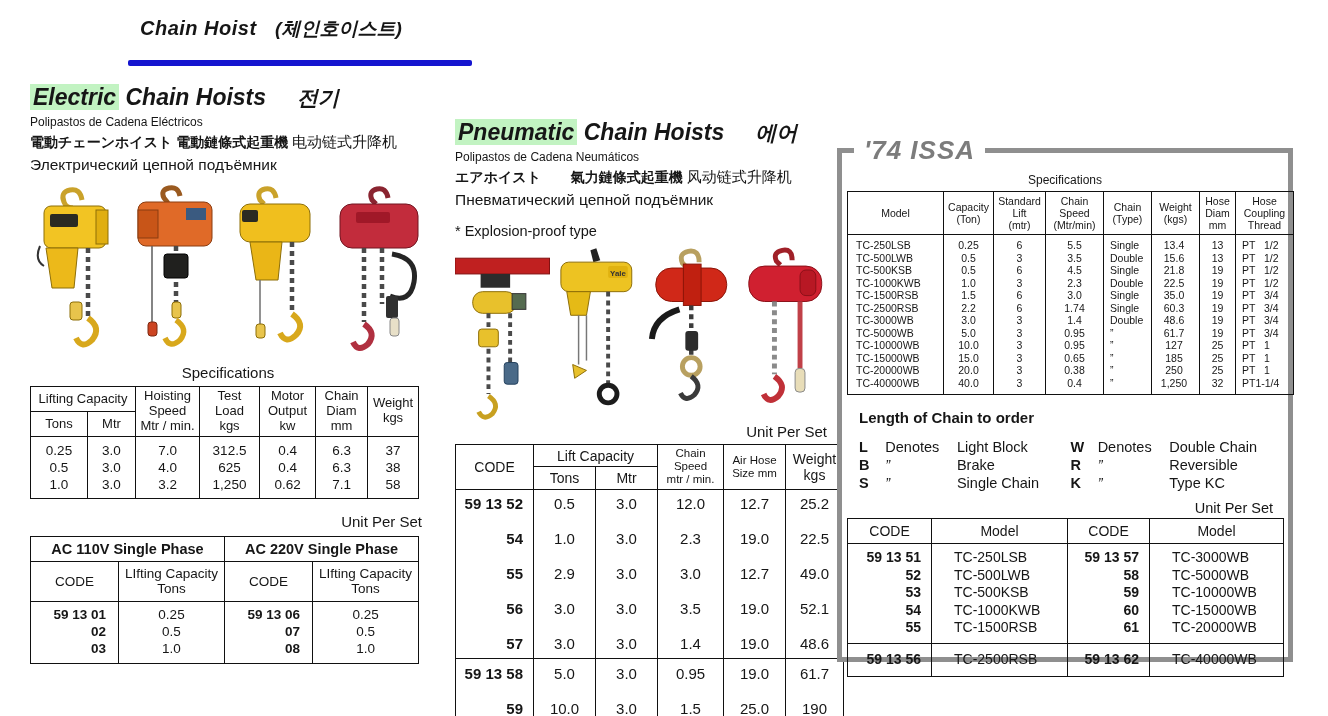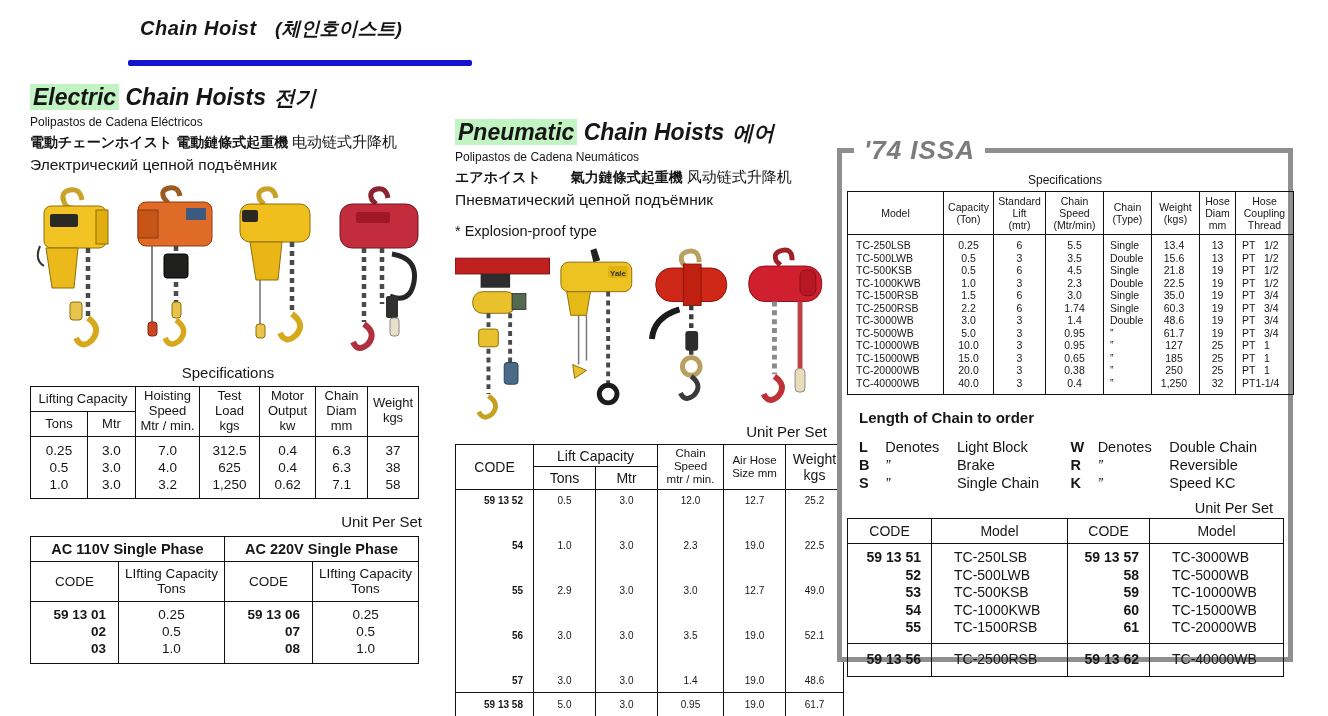--- a/index.html
+++ b/index.html
@@ -9,21 +9,21 @@
 
   
   .title-block { position:absolute; left:140px; top:16px; }
   .title-main { font-size:20px; font-weight:bold; font-style:italic; letter-spacing:.5px; }
   .title-kr { font-size:19px; font-weight:bold; font-style:italic; margin-left:14px; }
   .title-underline { position:absolute; left:128px; top:60px; width:344px; height:6px; background:#1515cf; border-radius:2px; }
 
   
   .sec-head { font-size:23px; font-weight:bold; font-style:italic; white-space:nowrap; }
   .hl { background:#c2f3c2; padding:0 3px; }
-  .sec-head .kr { margin-left:8px; font-size:21px; }
+  .sec-head .kr { margin-left:31px; font-size:21px; }
   .sub { font-size:12px; margin-top:3px; }
   .sub-cjk { font-size:14px; margin-top:4px; font-weight:bold; }
   .sub-cjk .cn { font-weight:normal; font-size:15px; }
   .sub-ru { font-size:15.5px; margin-top:4px; }
 
   
   table { border-collapse:collapse; table-layout:fixed; }
   th, td { border-left:1px solid #111; border-right:1px solid #111; font-weight:normal; }
   table { border:1.6px solid #111; }
   thead th { border-bottom:1.4px solid #111; }
@@ -54,21 +54,21 @@
   
   .sec-pneumatic { position:absolute; left:455px; top:119px; width:378px; }
   .notes { margin-top:14px; font-size:14.5px; }
   .notes div { margin-top:2px; }
   .pneu-imgs { display:flex; align-items:flex-start; justify-content:space-between; margin-top:6px; height:178px; }
   .unit-set.p { margin:0 6px 4px 0; }
   .pneu { width:388px; }
   .pneu th { text-align:center; padding:2px 1px; }
   .pneu .big-h { font-size:14px; }
   .pneu .small-h { font-size:11.5px; }
-  .pneu td { font-size:10px; text-align:center; padding:17px 0; border-top:none; border-bottom:none; }
+  .pneu td { font-size:15px; text-align:center; padding:9px 0; border-top:none; border-bottom:none; }
   .pneu td:first-child { font-weight:bold; text-align:right; padding-right:10px; }
   .pneu tbody tr:first-child td { padding-top:5px; }
   .pneu tbody tr:last-child td { padding-bottom:6px; }
   .pneu tbody.g2 tr:first-child td { border-top:1.5px solid #111; padding-top:6px; }
   .pneu .lc-head { border-bottom:1px solid #111; }
 
   
   .issa-box { position:absolute; left:837px; top:148px; width:456px; height:514px; border:5px solid #8f8f8f; background:#fff; }
   .issa-label { position:absolute; top:-18px; left:12px; background:#fff; padding:0 10px; font-size:26px; font-weight:bold; font-style:italic; color:#7c7c7c; letter-spacing:1px; }
   .issa-inner { padding:20px 5px 0 5px; }
@@ -626,21 +626,21 @@
               <td>R</td>
               <td class="dit">”</td>
               <td>Reversible</td>
             </tr>
             <tr>
               <td>S</td>
               <td class="dit">”</td>
               <td>Single Chain</td>
               <td>K</td>
               <td class="dit">”</td>
-              <td>Speed KC</td>
+              <td>Type KC</td>
             </tr>
           </tbody>
       </table>
 
       <div class="unit-set i">Unit Per Set</div>
 
       <table class="issa-code">
         <colgroup>
             <col style="width:84px">
             <col style="width:136px">

